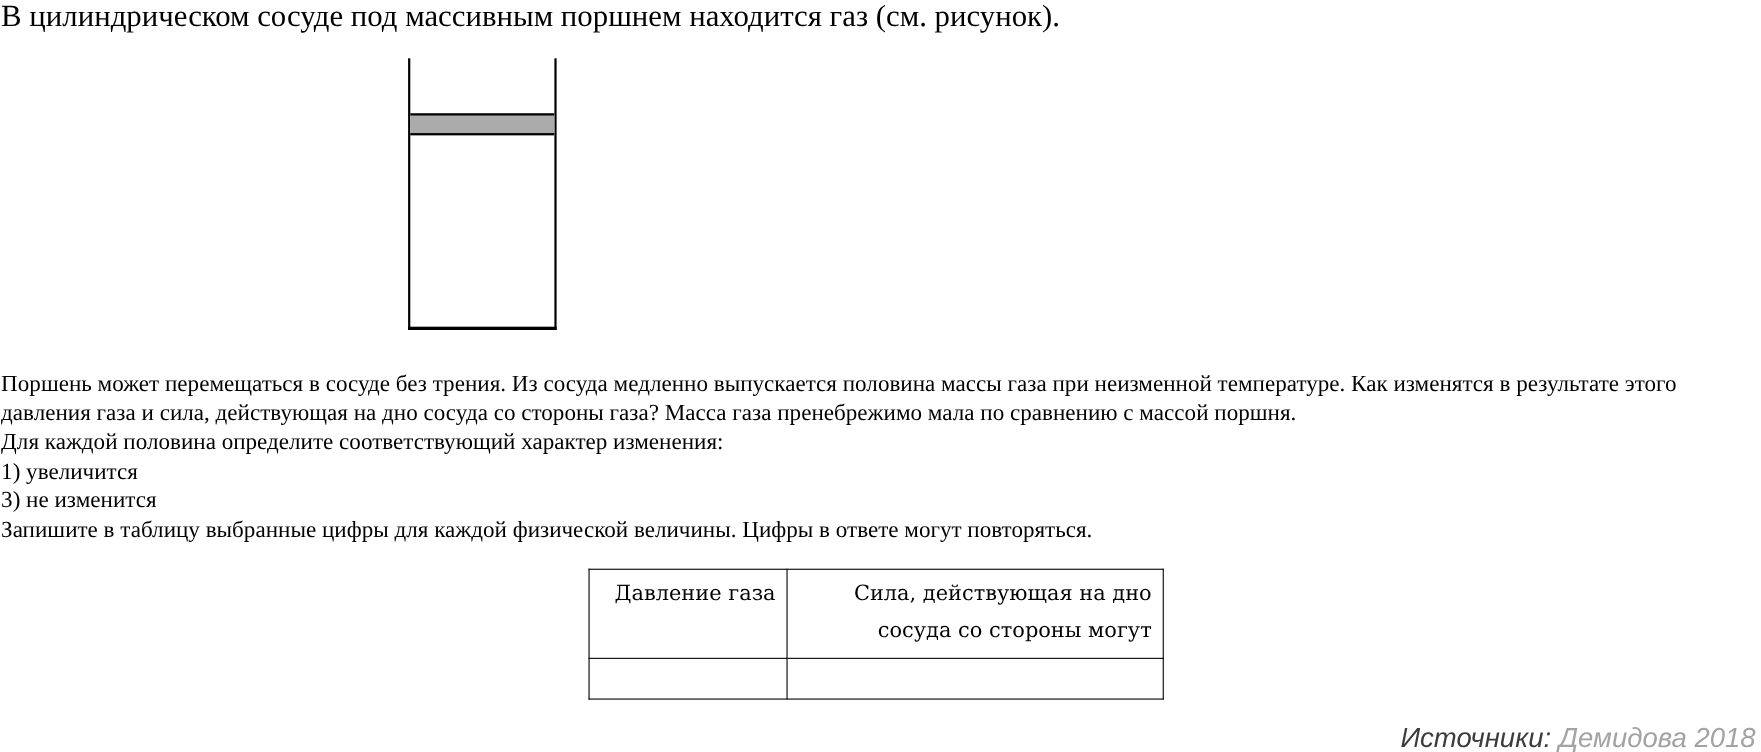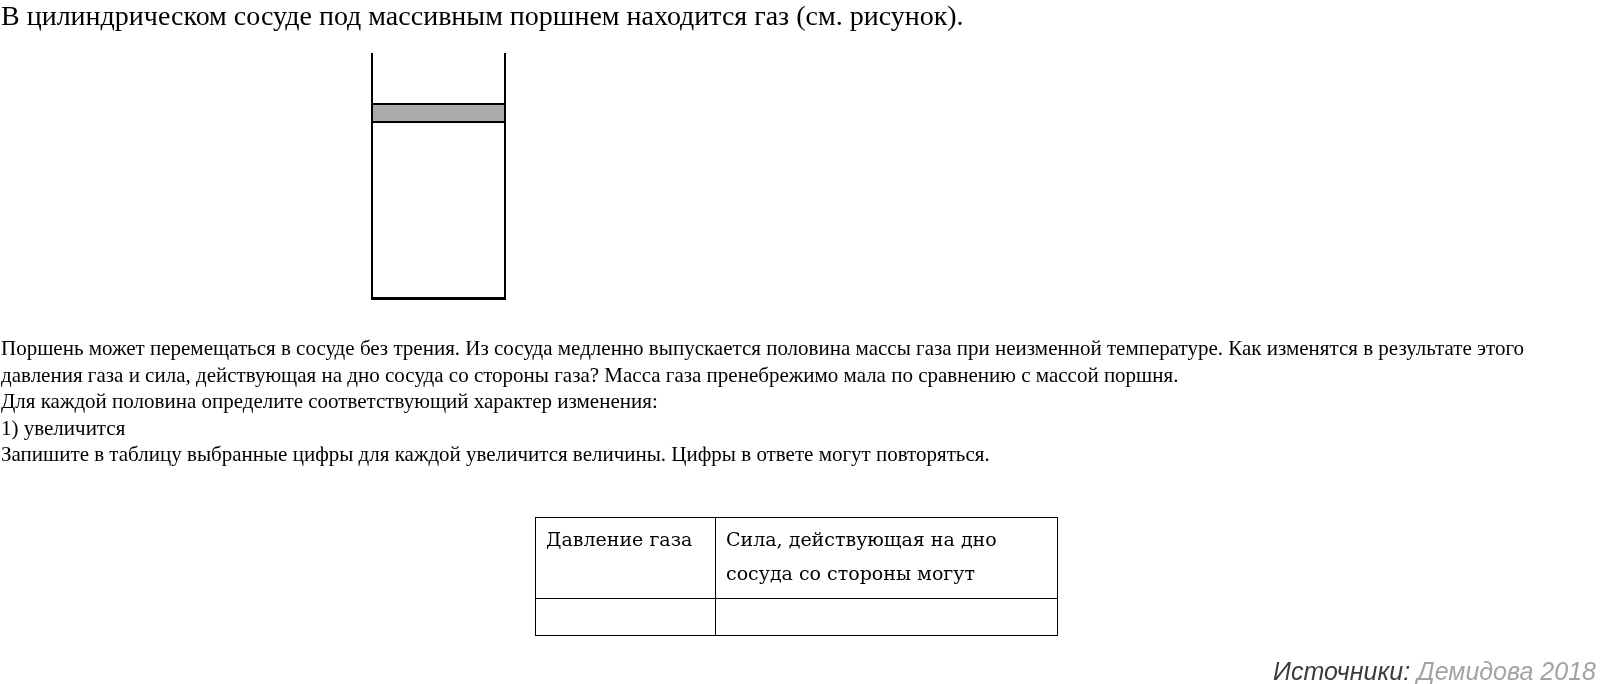--- a/index.html
+++ b/index.html
@@ -41,21 +41,21 @@
     font-family:"DejaVu Serif", serif;
     font-size:19px;
     color:#000;
   }
   table.answer th, table.answer td {
     border:1.8px solid #000;
     font-weight:normal;
   }
   table.answer th {
     vertical-align:top;
-    text-align:left;
+    text-align:right;
     padding:4px 10px 0 10px;
     line-height:34px;
     height:81px;
     white-space:pre-line;
   }
   table.answer th.col-pressure { width:180px; }
   table.answer th.col-force    { width:342px; }
   table.answer td { height:37px; }
 
   
@@ -75,21 +75,22 @@
 <div class="intro">В цилиндрическом сосуде под массивным поршнем находится газ (см. рисунок).</div>
 
 <div class="vessel">
   <div class="piston"></div>
 </div>
 
 <div class="text-block">
   <div>Поршень может перемещаться в сосуде без трения. Из сосуда медленно выпускается половина массы газа при неизменной температуре. Как изменятся в результате этого давления газа и сила, действующая на дно сосуда со стороны газа? Масса газа пренебрежимо мала по сравнению с массой поршня.</div>
   <div>Для каждой половина определите соответствующий характер изменения:</div>
   <div>1) увеличится</div>
-  <div>Запишите в таблицу выбранные цифры для каждой увеличится величины. Цифры в ответе могут повторяться.</div>
+  <div>3) не изменится</div>
+  <div>Запишите в таблицу выбранные цифры для каждой физической величины. Цифры в ответе могут повторяться.</div>
 </div>
 
 <div class="answer-table-wrap">
   <table class="answer">
     <tbody>
         <tr>
       <th class="col-pressure">Давление газа</th>
       <th class="col-force">Сила, действующая на дно
 сосуда со стороны могут</th>
     </tr>

